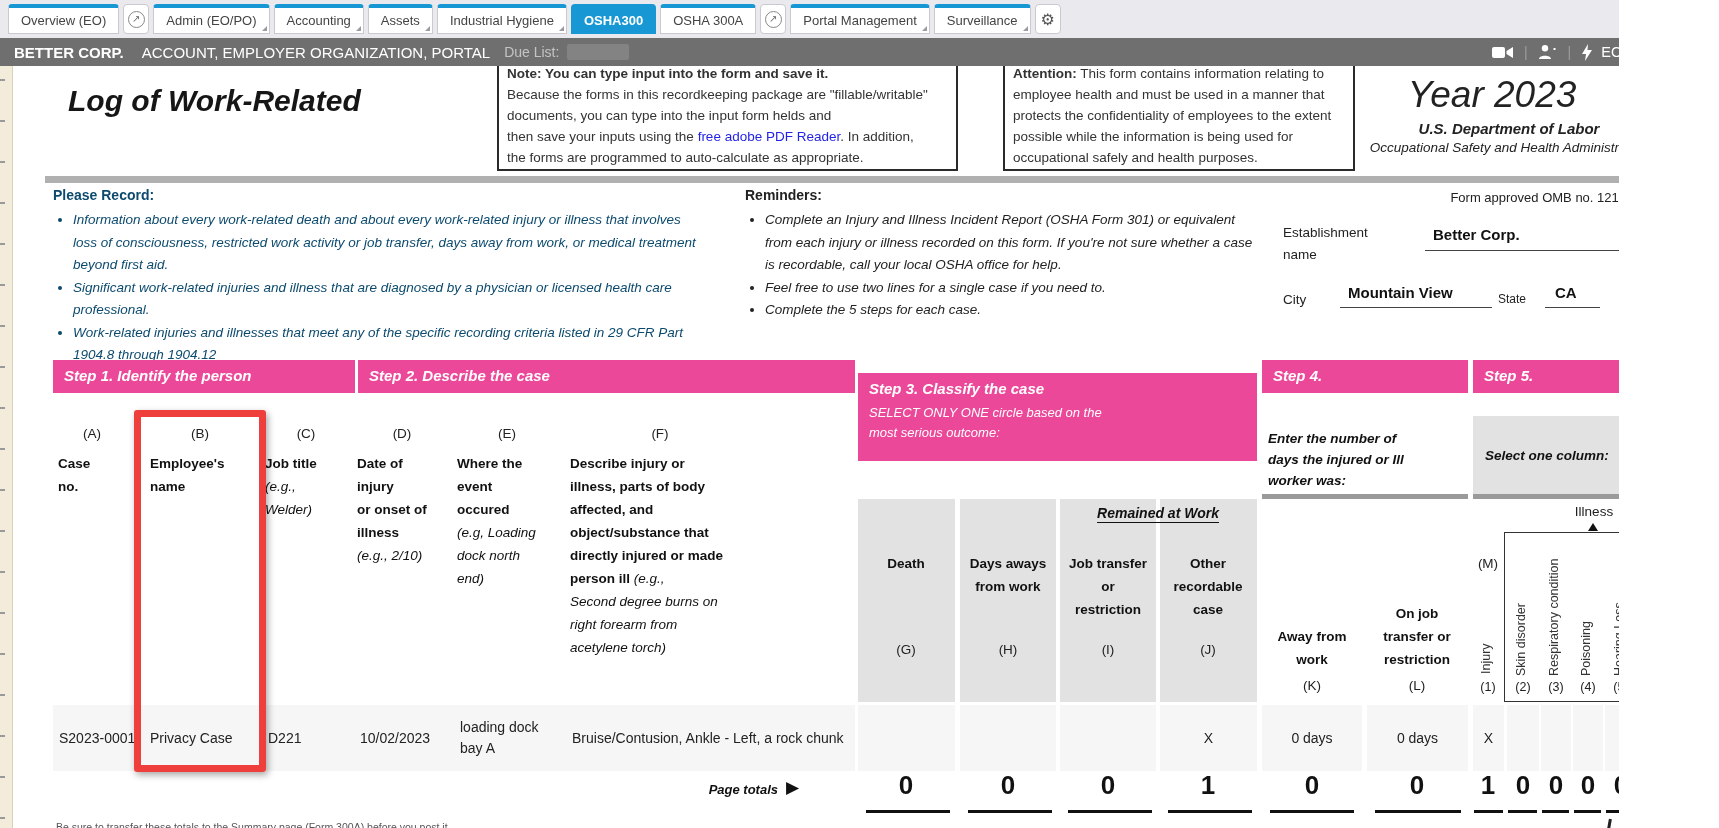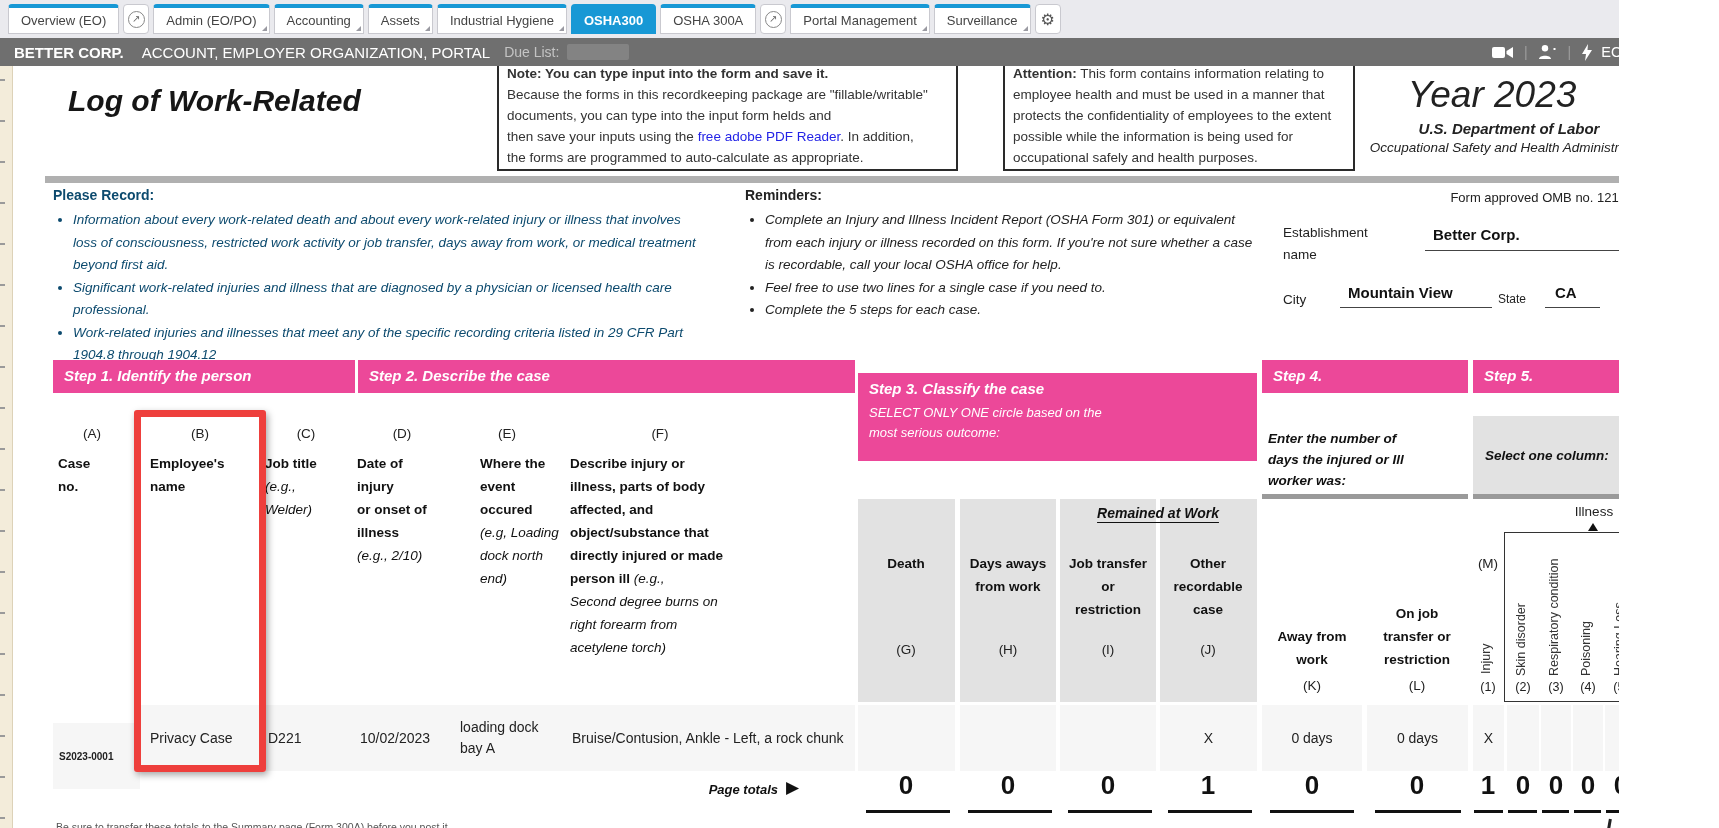--- a/index.html
+++ b/index.html
@@ -242,21 +242,21 @@
     <div class="i pre">(e.g.,
 Welder)</div>
   </div>
   <div class="abs hhead" style="left:357px;top:452px;">
     <div class="b pre">Date of
 injury
 or onset of
 illness</div>
     <div class="i">(e.g., 2/10)</div>
   </div>
-  <div class="abs hhead" style="left:457px;top:452px;margin-left:23px;">
+  <div class="abs hhead" style="left:457px;top:452px;">
     <div class="b pre">Where the
 event
 occured</div>
     <div class="i pre">(e.g, Loading
 dock north
 end)</div>
   </div>
   <div class="abs hhead" style="left:570px;top:452px;width:285px;">
     <span class="b pre">Describe injury or
 illness, parts of body
@@ -311,21 +311,21 @@
   <div class="abs rot" style="left:1612px;top:530px;height:146px;">Hearing Loss</div>
   <div class="abs rot" style="left:1645px;top:530px;height:146px;">All other illnesses</div>
 
   <div class="abs hletter ctr" style="left:1488px;top:680px;font-size:12.5px;">(1)</div>
   <div class="abs hletter ctr" style="left:1523px;top:680px;font-size:12.5px;">(2)</div>
   <div class="abs hletter ctr" style="left:1556px;top:680px;font-size:12.5px;">(3)</div>
   <div class="abs hletter ctr" style="left:1588px;top:680px;font-size:12.5px;">(4)</div>
   <div class="abs hletter ctr" style="left:1621px;top:680px;font-size:12.5px;">(5)</div>
   <div class="abs hletter ctr" style="left:1654px;top:680px;font-size:12.5px;">(6)</div>
 
-  <div class="cell abs" style="left:53px;top:723px;width:87px;height:66px;padding-left:6px;font-size:10px;font-weight:bold;">S2023-0001</div>
+  <div class="cell abs" style="left:53px;top:705px;width:87px;height:66px;padding-left:6px;font-size:14px;font-weight:normal;">S2023-0001</div>
   <div class="cell abs" style="left:140px;top:705px;width:120px;height:66px;padding-left:10px;">Privacy Case</div>
   <div class="cell abs" style="left:260px;top:705px;width:92px;height:66px;padding-left:8px;">D221</div>
   <div class="cell abs" style="left:352px;top:705px;width:100px;height:66px;padding-left:8px;">10/02/2023</div>
   <div class="cell abs pre" style="left:452px;top:705px;width:110px;height:66px;padding-left:8px;line-height:21px;">loading dock
 bay A</div>
   <div class="cell abs" style="left:562px;top:705px;width:293px;height:66px;padding-left:10px;">Bruise/Contusion, Ankle - Left, a rock chunk</div>
   <div class="cell abs" style="left:858px;top:705px;width:97px;height:66px;"></div>
   <div class="cell abs" style="left:960px;top:705px;width:96px;height:66px;"></div>
   <div class="cell abs" style="left:1060px;top:705px;width:96px;height:66px;"></div>
   <div class="cell abs" style="left:1160px;top:705px;width:97px;height:66px;justify-content:center;">X</div>

